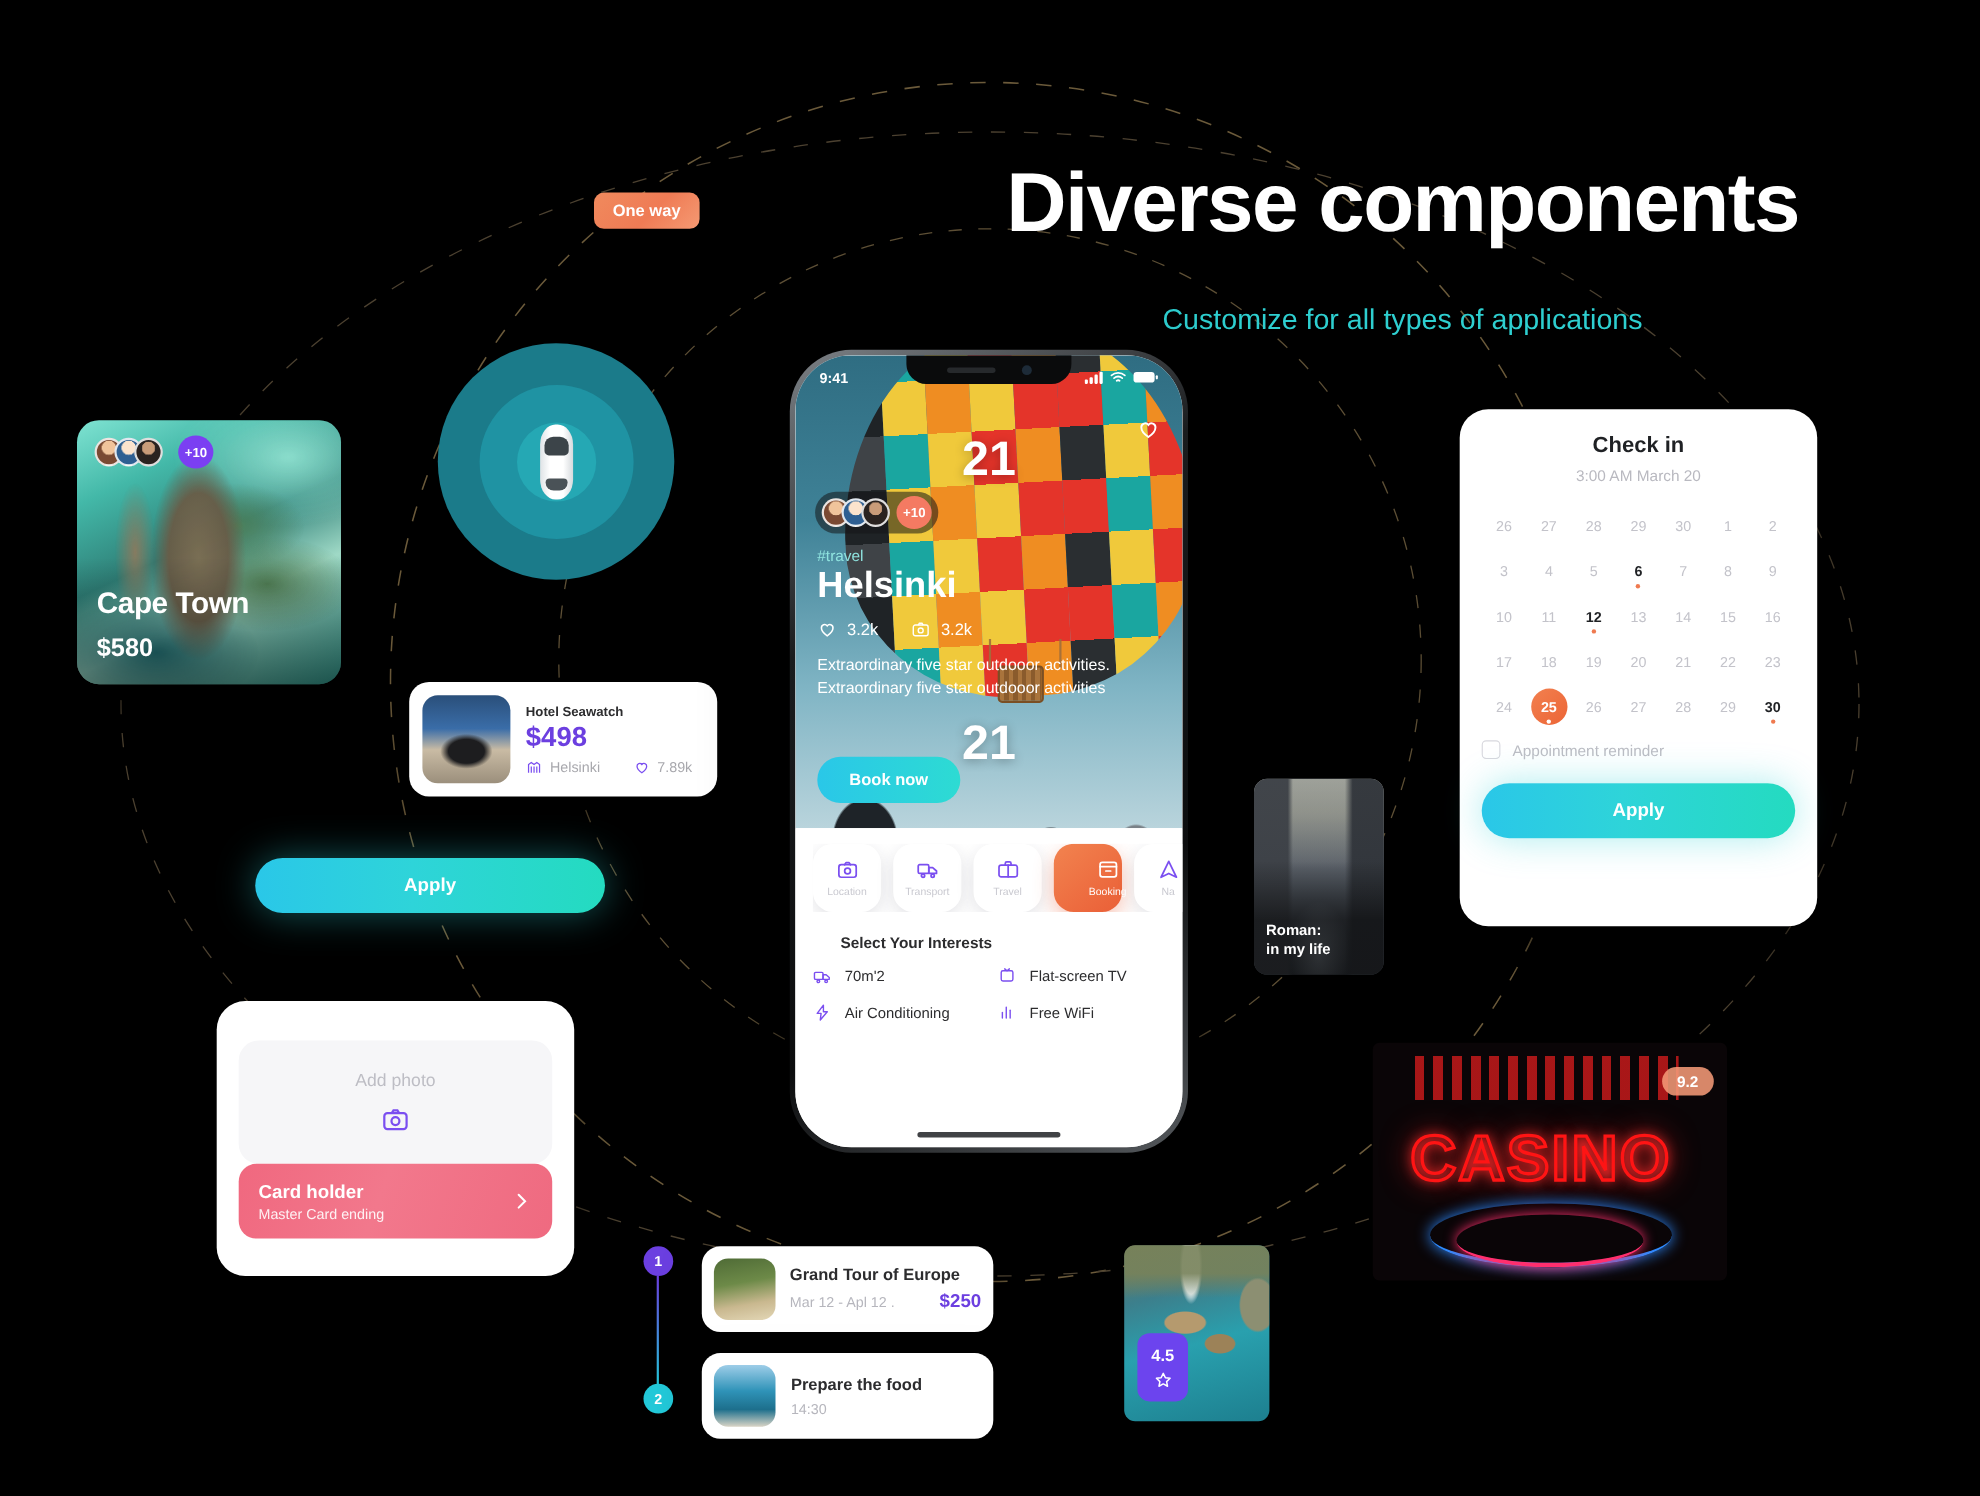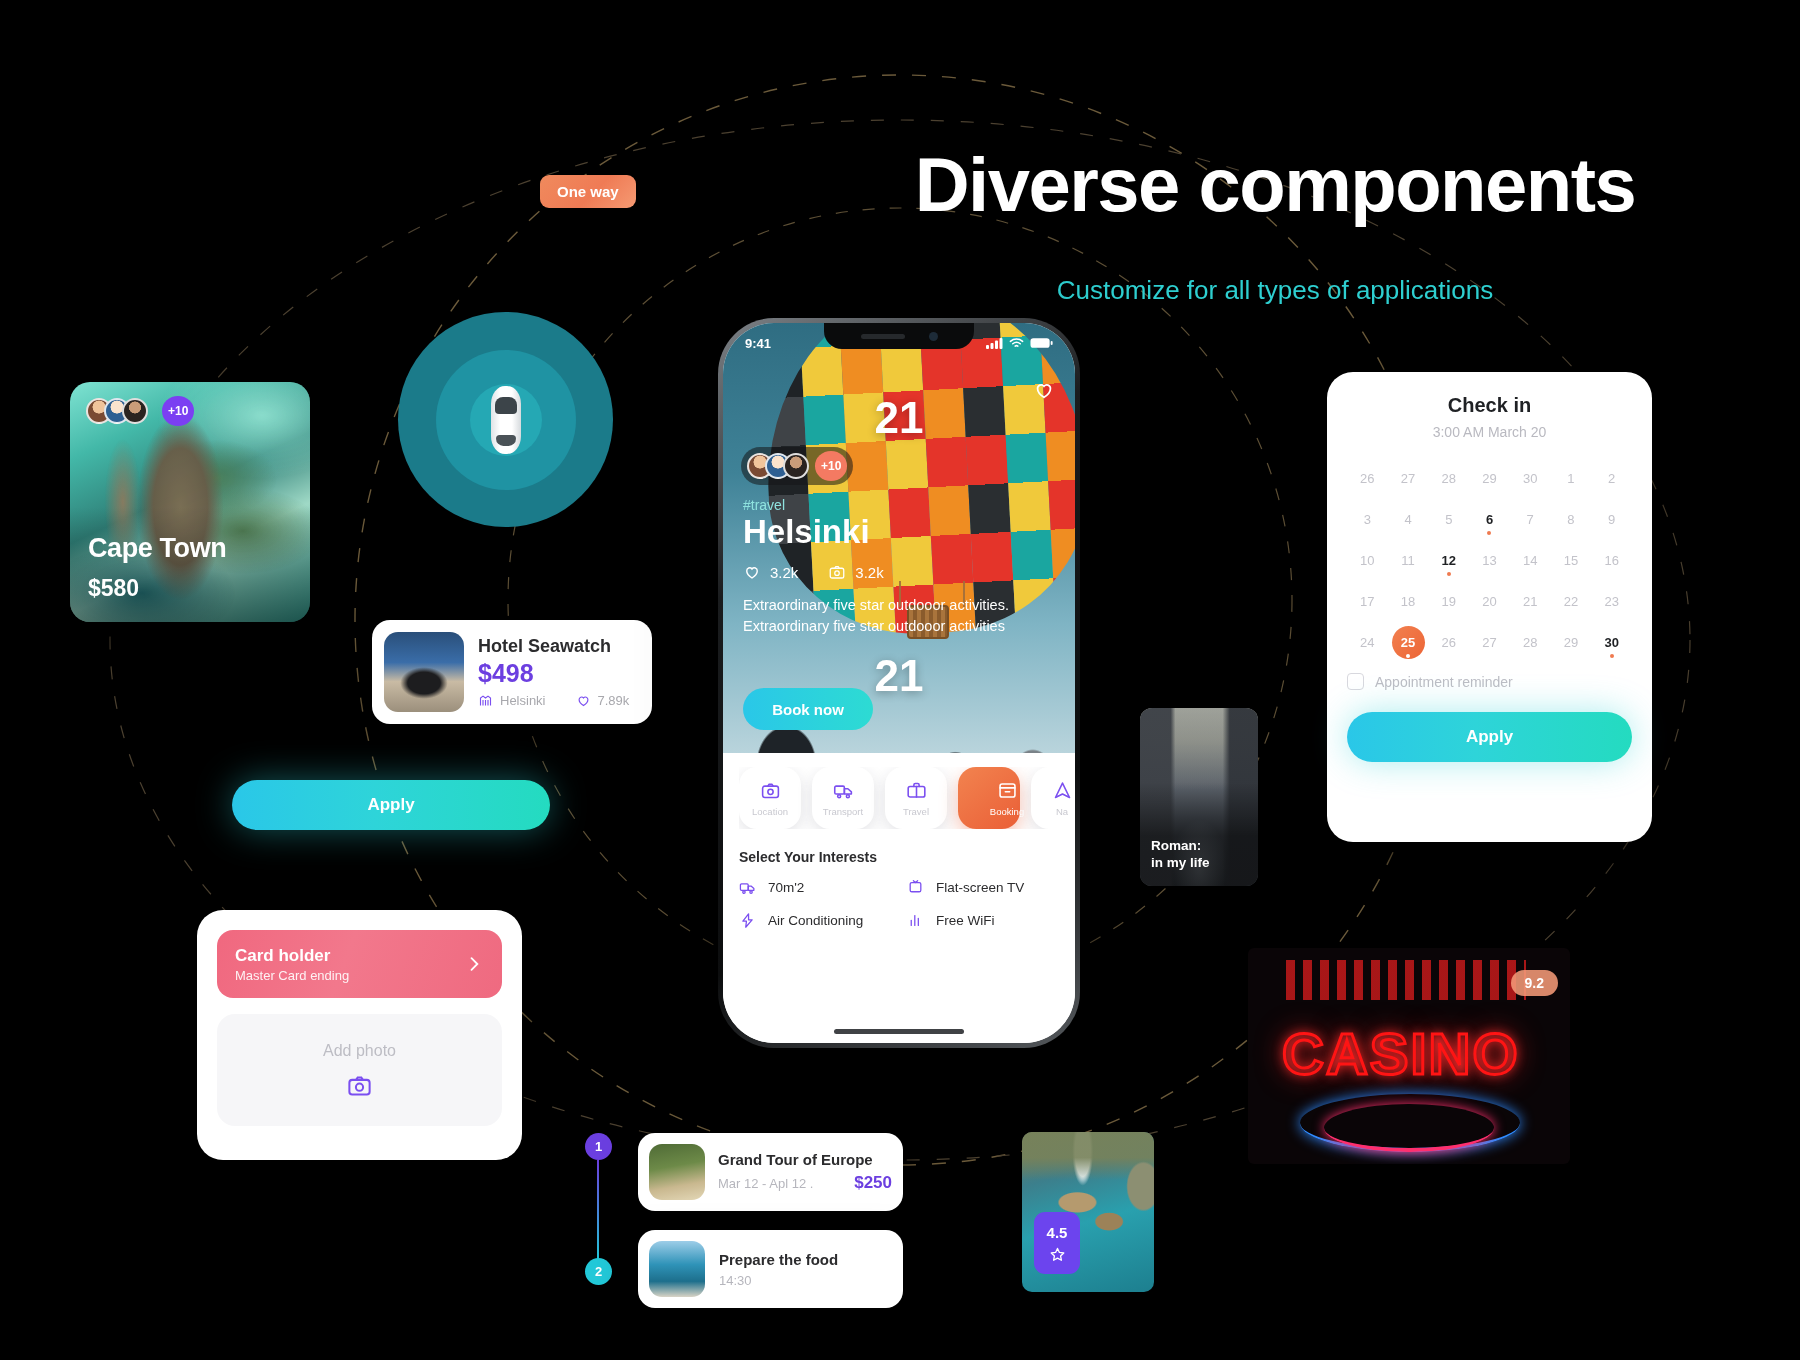--- a/index.html
+++ b/index.html
@@ -96,21 +96,21 @@
 
   
   #hotel-card { left:372px; top:620px; width:280px; height:104px; border-radius:18px;
                 display:flex; align-items:center; padding:12px; gap:14px; }
   #hotel-card .thumb { width:80px; height:80px; border-radius:14px; flex:none;
     background:
       linear-gradient(180deg,#2a4f7a 0%,#3a6da8 38%,#c9bba4 62%,#9b8f7c 100%);
     position:relative; overflow:hidden; }
   #hotel-card .thumb::after{ content:""; position:absolute; left:20%; top:44%; width:60%; height:40%;
     background: radial-gradient(ellipse at 50% 50%, #1d1d1f 0 48%, rgba(0,0,0,0) 70%); }
-  .h-name { color:#2c2c2e; font-size:18px; font-weight:600; }
+  .h-name { color:#2c2c2e; font-size:12px; font-weight:600; }
   .h-price { color:#6c3fe0; font-size:25px; font-weight:700; margin-top:2px; }
   .h-meta { display:flex; align-items:center; gap:7px; margin-top:5px; color:#a8a8ad; font-size:13px; }
   .h-meta .sep { width:16px; }
 
   
   #apply-button-left {
     position:absolute; left:232px; top:780px; width:318px; height:50px;
     border-radius:26px; border:none; cursor:pointer;
     background: linear-gradient(90deg,#2ac7e8 0%,#2ed4d9 45%,#24dbc0 100%);
     color:#fff; font-size:17px; font-weight:600;
@@ -216,21 +216,21 @@
               color:#fff; font-size:15px; font-weight:600; font-family:"Liberation Sans", sans-serif; }
 
   .phone-lower { position:absolute; left:0; right:0; top:430px; bottom:0; background:#fff; padding:14px 0 0 16px; }
   .tabrow { display:flex; gap:11px; overflow:hidden; }
   .tab { width:62px; height:62px; flex:none; border-radius:18px; background:#fff;
          box-shadow:0 5px 16px rgba(40,40,60,.13);
          display:flex; flex-direction:column; align-items:center; justify-content:center; gap:5px; cursor:pointer; }
   .tab .tl { font-size:9.5px; color:#c9c9d0; }
   .tab.active { background: linear-gradient(140deg,#f2834f,#ea5f37); box-shadow:0 7px 18px rgba(234,95,55,.38);padding-left:36px; }
   .tab.active .tl { color:#fff; }
-  .sec-title { margin-top:20px; color:#2c2c2e; font-size:14px; font-weight:600; }
+  .sec-title { margin-top:20px; color:#2c2c2e; font-size:14px; font-weight:600;margin-left:25px; }
   .amen-grid { margin-top:14px; display:grid; grid-template-columns:1fr 1fr; row-gap:16px; }
   .amen { display:flex; align-items:center; gap:12px; color:#2c2c2e; font-size:13.5px; }
   .home-ind { position:absolute; left:50%; bottom:9px; margin-left:-65px; width:130px; height:5px;
               border-radius:3px; background:#1f2124; opacity:.85; }
 
   
   #roman-card { position:absolute; left:1140px; top:708px; width:118px; height:178px;
                 border-radius:12px; overflow:hidden;
                 background: linear-gradient(180deg,#8d949b 0%,#6a7179 30%,#4a5058 62%,#2f343a 100%); }
   #roman-card .alley { position:absolute; inset:0;
@@ -355,39 +355,39 @@
           </svg>
         </span>
         <span>7.89k</span>
       </div>
     </div>
   </div>
 
   <button id="apply-button-left">Apply</button>
 
   <div id="payment-card" class="card">
-    <div id="card-holder-row">
-      <div>
-        <div class="ch-title">Card holder</div>
-        <div class="ch-sub">Master Card ending</div>
-      </div>
-      <span>
-        <svg width="20" height="20" viewBox="0 0 24 24" fill="none" stroke="#fff" stroke-width="2.2" stroke-linecap="round">
-            <path d="M9 5l7 7-7 7"></path>
-          </svg>
-      </span>
-    </div>
     <div id="add-photo-box">
       <div class="ap-label">Add photo</div>
       <span>
         <svg width="27" height="27" viewBox="0 0 24 24" fill="none" stroke="#7b4ff0" stroke-width="1.8">
           <rect x="3" y="7" width="18" height="13" rx="2.5"></rect>
             <path d="M9 7l1.4-2.2h3.2L15 7"></path>
             <circle cx="12" cy="13.5" r="3.2"></circle>
         </svg>
+      </span>
+    </div>
+    <div id="card-holder-row">
+      <div>
+        <div class="ch-title">Card holder</div>
+        <div class="ch-sub">Master Card ending</div>
+      </div>
+      <span>
+        <svg width="20" height="20" viewBox="0 0 24 24" fill="none" stroke="#fff" stroke-width="2.2" stroke-linecap="round">
+            <path d="M9 5l7 7-7 7"></path>
+          </svg>
       </span>
     </div>
   </div>
 
   <div id="calendar-card" class="card">
     <div class="cal-title">Check in</div>
     <div class="cal-sub">3:00 AM March 20</div>
     <div class="cal-grid" id="cal-grid">
         <div class="cal-cell">
           <span class="num">26</span>

